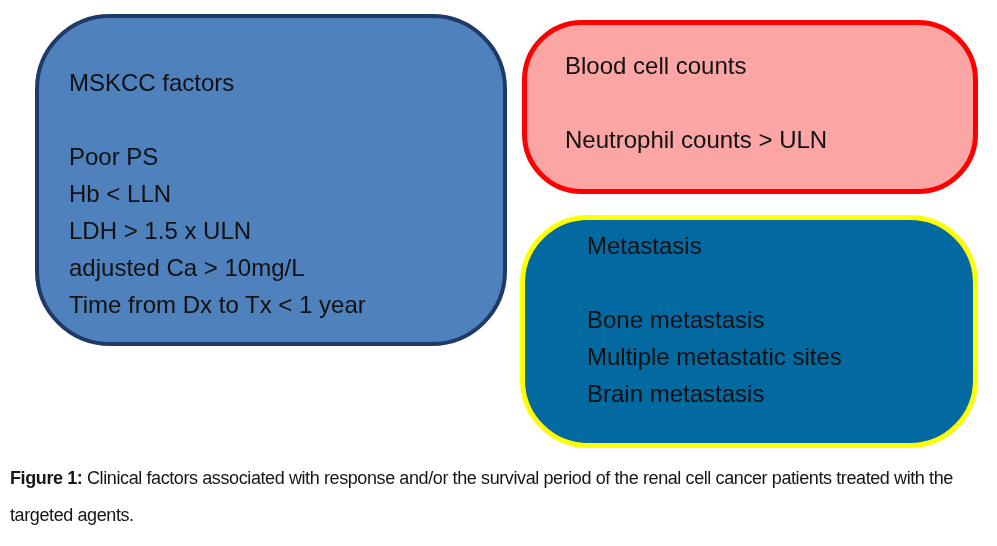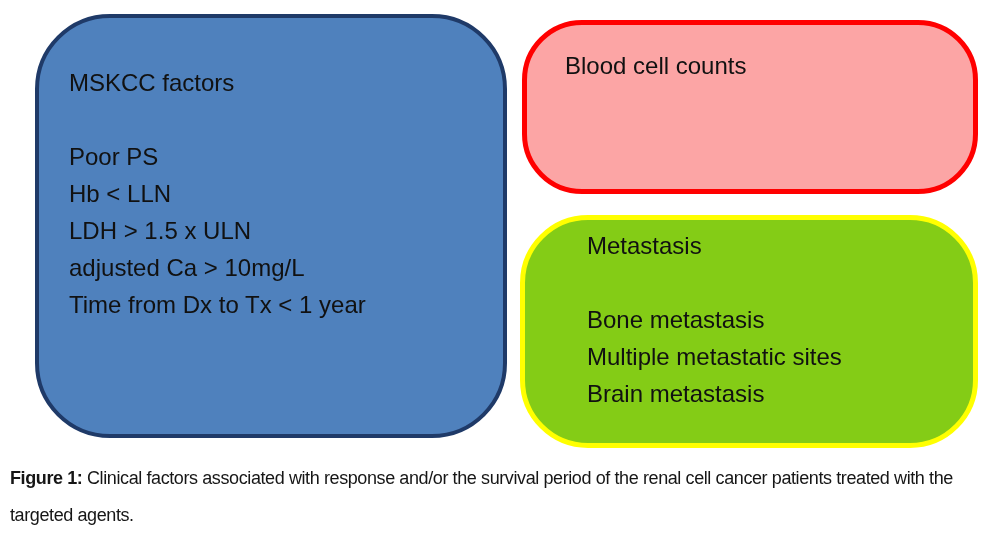--- a/index.html
+++ b/index.html
@@ -29,42 +29,42 @@
     line-height: 37px;
   }
   .box-item {
     line-height: 37px;
     white-space: nowrap;
   }
   .box-mskcc {
     left: 35px;
     top: 14px;
     width: 472px;
-    height: 424px;
+    height: 332px;
     background: #4f81bd;
     border: 4px solid #1f3a68;
     border-radius: 75px;
     padding: 46px 20px 0 30px;
   }
   .box-blood {
     left: 522px;
     top: 20px;
     width: 456px;
     height: 174px;
     background: #fca5a5;
     border: 5px solid #ff0000;
     border-radius: 60px;
     padding: 22px 20px 0 38px;
   }
   .box-meta {
     left: 520px;
     top: 215px;
     width: 458px;
     height: 233px;
-    background: #84cc16;
+    background: #0369a1;
     border: 5px solid #ffff00;
     border-radius: 68px;
     padding: 7px 16px 0 62px;
   }
   .caption {
     position: absolute;
     left: 10px;
     top: 460px;
     width: 982px;
     color: #161616;
@@ -85,20 +85,21 @@
     <div class="box-title">MSKCC factors</div>
     <div class="box-item">Poor PS</div>
     <div class="box-item">Hb &lt; LLN</div>
     <div class="box-item">LDH &gt; 1.5 x ULN</div>
     <div class="box-item">adjusted Ca &gt; 10mg/L</div>
     <div class="box-item">Time from Dx to Tx &lt; 1 year</div>
   </div>
 
   <div class="box box-blood">
     <div class="box-title">Blood cell counts</div>
+    <div class="box-item">Neutrophil counts &gt; ULN</div>
   </div>
 
   <div class="box box-meta">
     <div class="box-title">Metastasis</div>
     <div class="box-item">Bone metastasis</div>
     <div class="box-item">Multiple metastatic sites</div>
     <div class="box-item">Brain metastasis</div>
   </div>
 
   <div class="caption"><b>Figure 1:</b><span> Clinical factors associated with response and/or the survival period of the renal cell cancer patients treated with the targeted agents.</span></div>

